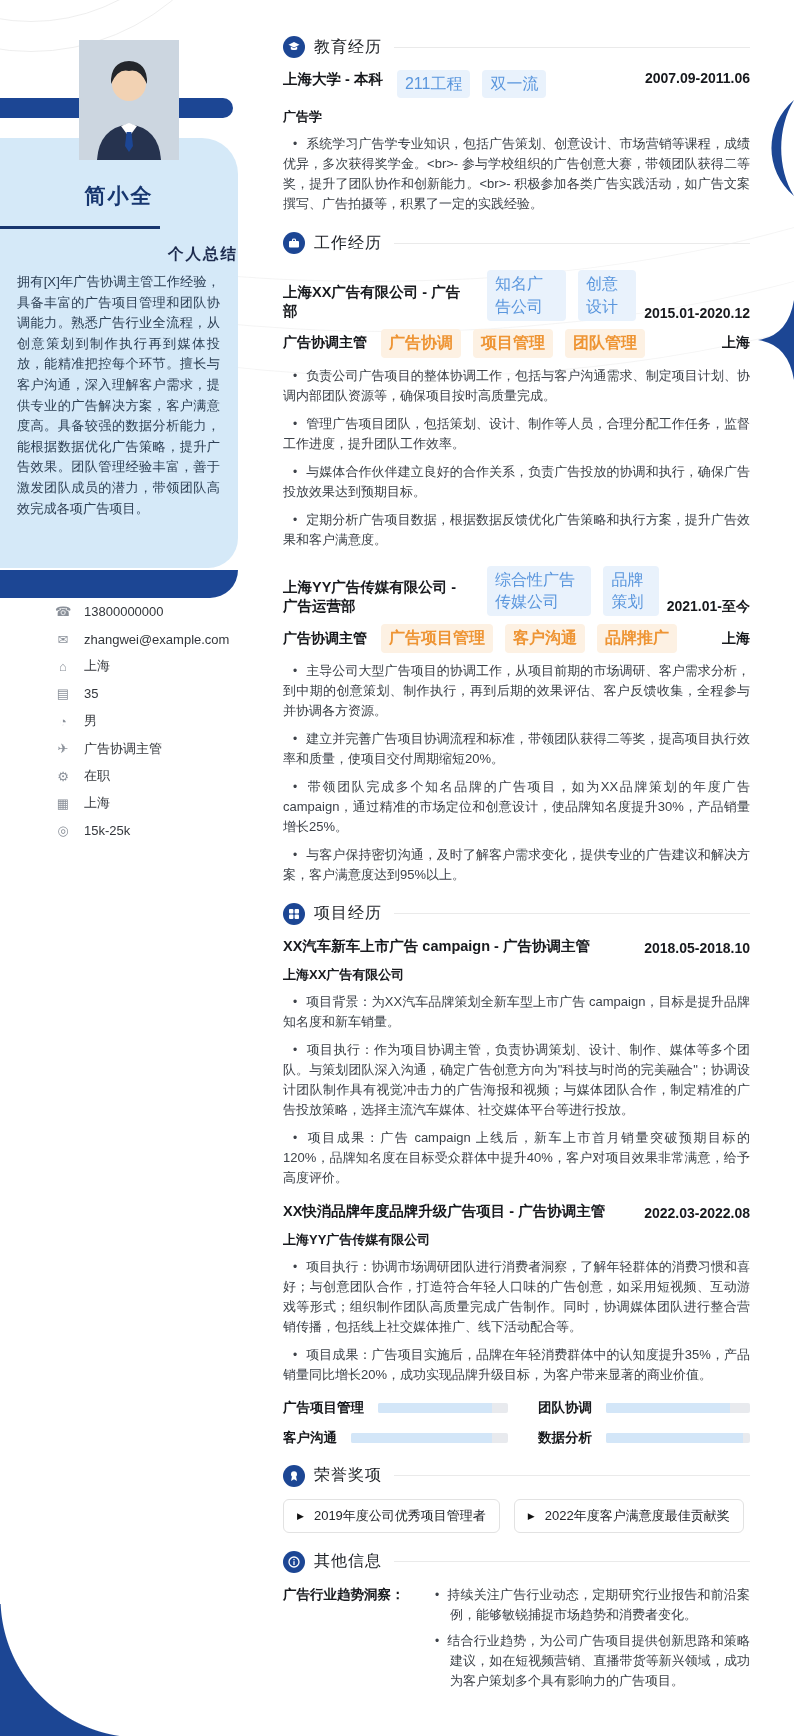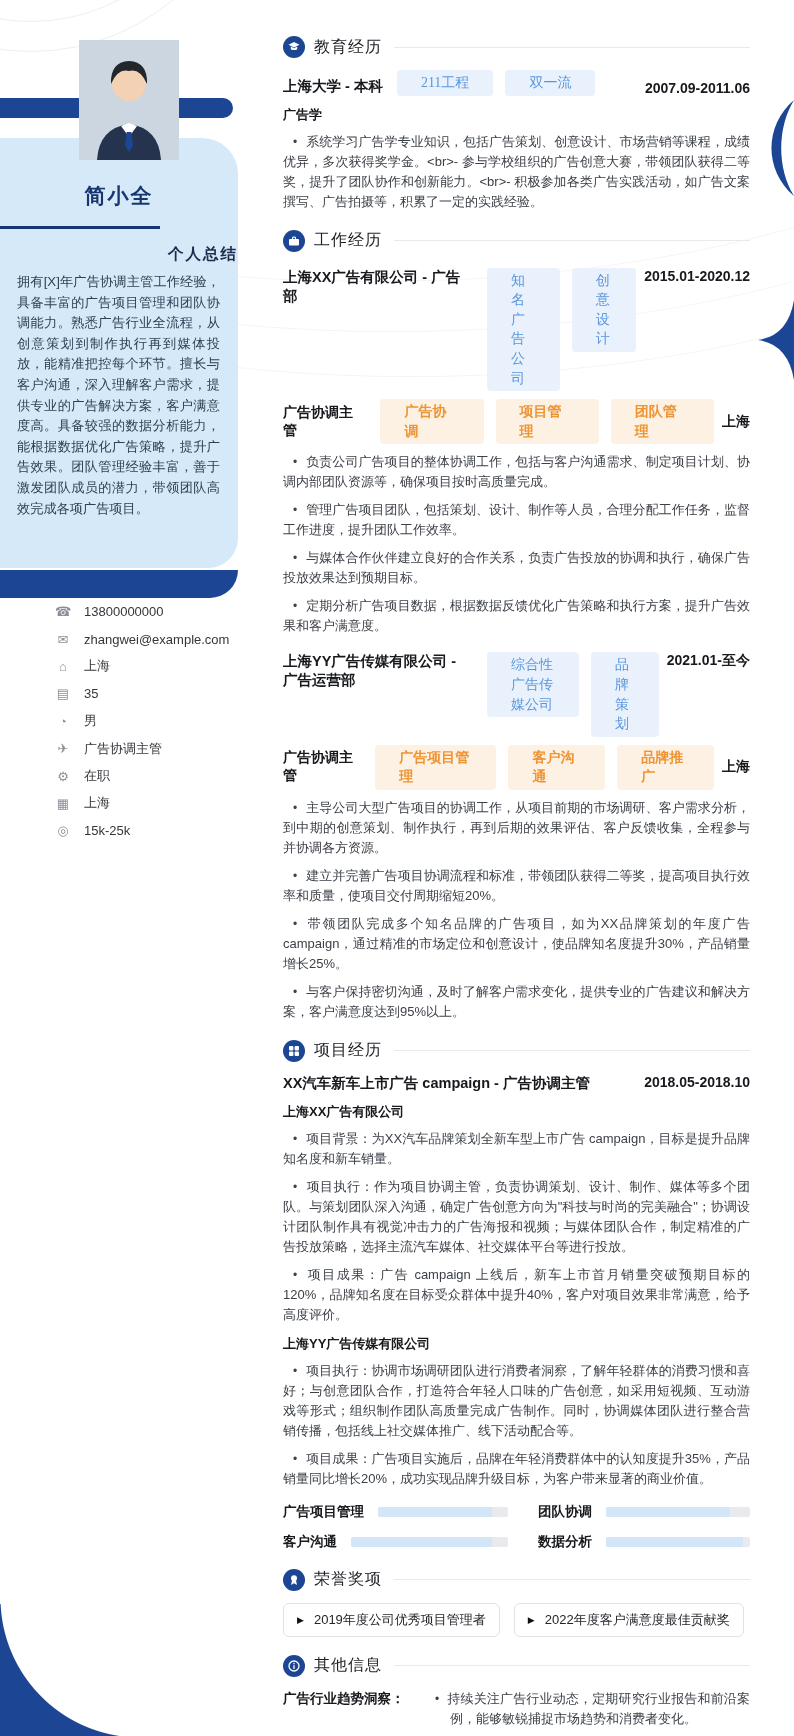--- a/index.html
+++ b/index.html
@@ -31,29 +31,29 @@
   .contacts li{display:flex;align-items:center;height:27.4px;padding-left:55px;font-size:13px;color:#33363b;}
   .cicon{width:16px;margin-right:13px;color:#8a9099;font-size:13px;text-align:center;}
   
   .main{position:absolute;left:283px;top:36px;width:467px;z-index:2;}
   .shead{display:flex;align-items:center;margin:18px 0 12px;}
   .shead.first{margin-top:0;}
   .sicon{width:22px;height:22px;border-radius:50%;background:#1c4694;flex:0 0 22px;
          display:flex;align-items:center;justify-content:center;margin-right:9px;}
   .stitle{font-size:16px;font-weight:normal;color:#1c1f24;letter-spacing:1px;}
   .sline{flex:1;height:1px;background:#eaeaea;margin-left:12px;}
-  .erow,.jrow,.prow{display:flex;align-items:flex-start;}
-  .erow{align-items:flex-end;}
+  .erow,.jrow,.prow{display:flex;align-items:flex-end;}
+  .erow{align-items:flex-start;}
   .jrow{margin-top:16px;}
   .prow{margin-top:12px;}
   .prow.second{margin-top:14px;}
   .school,.company,.pjtitle{font-weight:bold;font-size:14.5px;color:#17191d;line-height:19px;}
   .company{width:190px;flex:0 0 190px;}
   .tags{display:flex;gap:12px;margin-left:14px;align-items:flex-start;}
-  .tag{font-size:14px;line-height:1.4;padding:3px 24px;border-radius:4px;font-family:Liberation Serif, serif;}
+  .tag{font-size:16px;line-height:1.4;padding:3px 8px;border-radius:4px;}
   .tag.b{background:#e9f2fc;color:#5a96dd;}
   .tag.o{background:#fdf1e3;color:#ee9433;font-weight:bold;}
   .date,.loc{margin-left:auto;font-weight:bold;font-size:14px;color:#17191d;white-space:nowrap;padding-left:8px;}
   .rrow{display:flex;align-items:center;margin-top:8px;}
   .role{font-weight:bold;font-size:14px;color:#17191d;}
   .major,.pcompany{margin-top:10px;font-weight:bold;font-size:13px;color:#17191d;}
   .bullets{margin-top:8px;}
   .bullet{font-size:13px;line-height:20px;color:#3c4148;margin:0 0 8px;text-indent:10px;text-align:justify;}
   .bullet .dot{margin-right:9px;font-size:12px;color:#3c4148;}
   .skills-grid{display:grid;grid-template-columns:225px 212px;column-gap:30px;row-gap:12px;margin-top:14px;}
@@ -253,20 +253,24 @@
       <span class="pjtitle">XX汽车新车上市广告 campaign - 广告协调主管</span>
       <span class="date">2018.05-2018.10</span>
     </div>
     <div class="pcompany">上海XX广告有限公司</div>
     <div class="bullets">
       <p class="bullet"><span class="dot">•</span><span>项目背景：为XX汽车品牌策划全新车型上市广告 campaign，目标是提升品牌知名度和新车销量。</span></p>
       <p class="bullet"><span class="dot">•</span><span>项目执行：作为项目协调主管，负责协调策划、设计、制作、媒体等多个团队。与策划团队深入沟通，确定广告创意方向为"科技与时尚的完美融合"；协调设计团队制作具有视觉冲击力的广告海报和视频；与媒体团队合作，制定精准的广告投放策略，选择主流汽车媒体、社交媒体平台等进行投放。</span></p>
       <p class="bullet"><span class="dot">•</span><span>项目成果：广告 campaign 上线后，新车上市首月销量突破预期目标的120%，品牌知名度在目标受众群体中提升40%，客户对项目效果非常满意，给予高度评价。</span></p>
     </div>
 
+    <div class="prow second">
+      <span class="pjtitle">XX快消品牌年度品牌升级广告项目 - 广告协调主管</span>
+      <span class="date">2022.03-2022.08</span>
+    </div>
     <div class="pcompany">上海YY广告传媒有限公司</div>
     <div class="bullets">
       <p class="bullet"><span class="dot">•</span><span>项目执行：协调市场调研团队进行消费者洞察，了解年轻群体的消费习惯和喜好；与创意团队合作，打造符合年轻人口味的广告创意，如采用短视频、互动游戏等形式；组织制作团队高质量完成广告制作。同时，协调媒体团队进行整合营销传播，包括线上社交媒体推广、线下活动配合等。</span></p>
       <p class="bullet"><span class="dot">•</span><span>项目成果：广告项目实施后，品牌在年轻消费群体中的认知度提升35%，产品销量同比增长20%，成功实现品牌升级目标，为客户带来显著的商业价值。</span></p>
     </div>
 
     <div class="skills-grid">
       <div class="skill">
         <span class="sklabel">广告项目管理</span>
         <span class="skbar">

